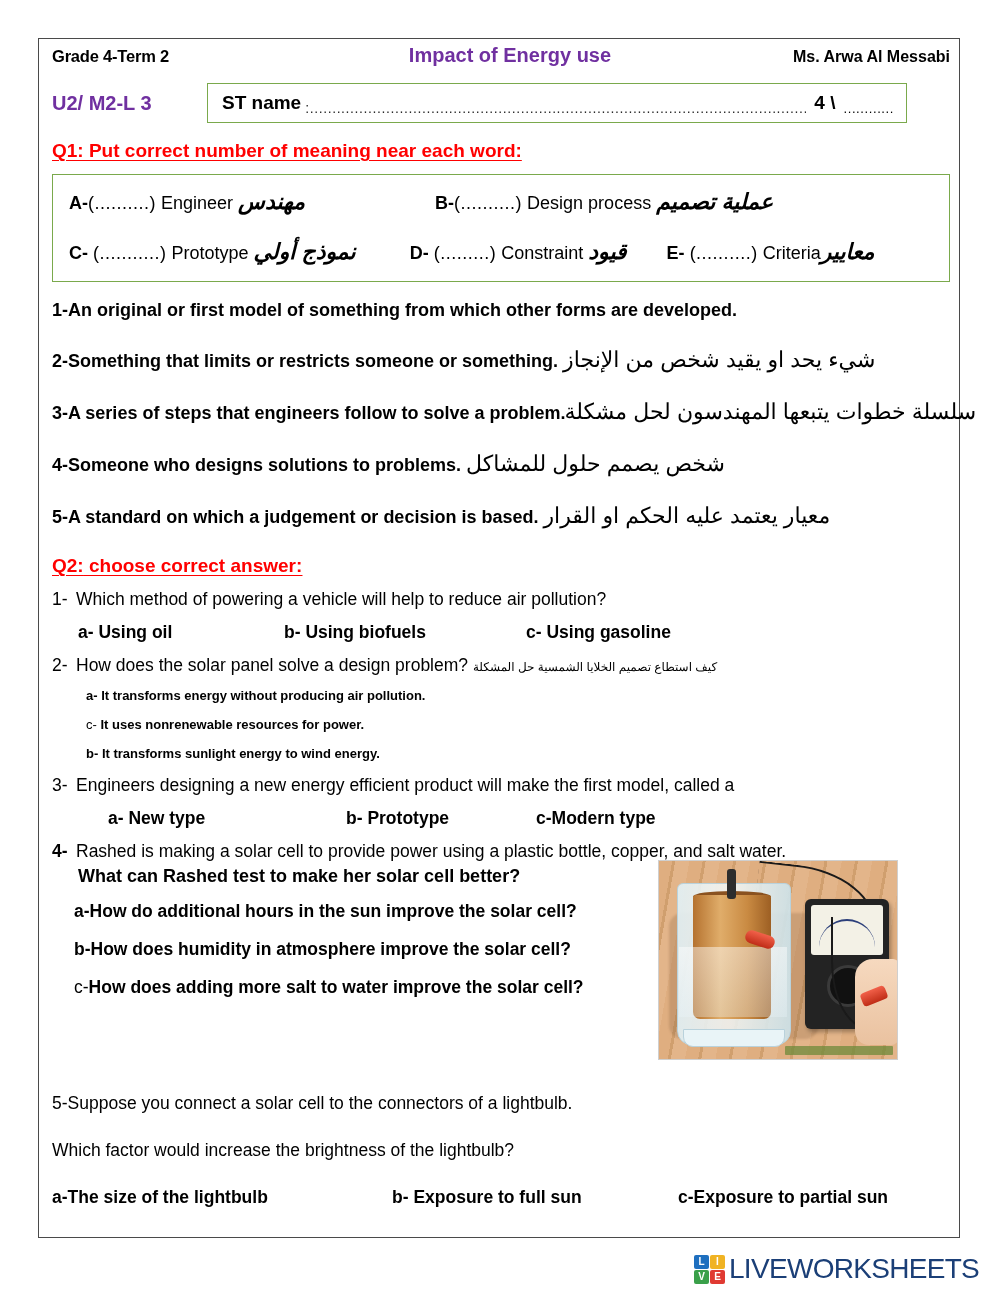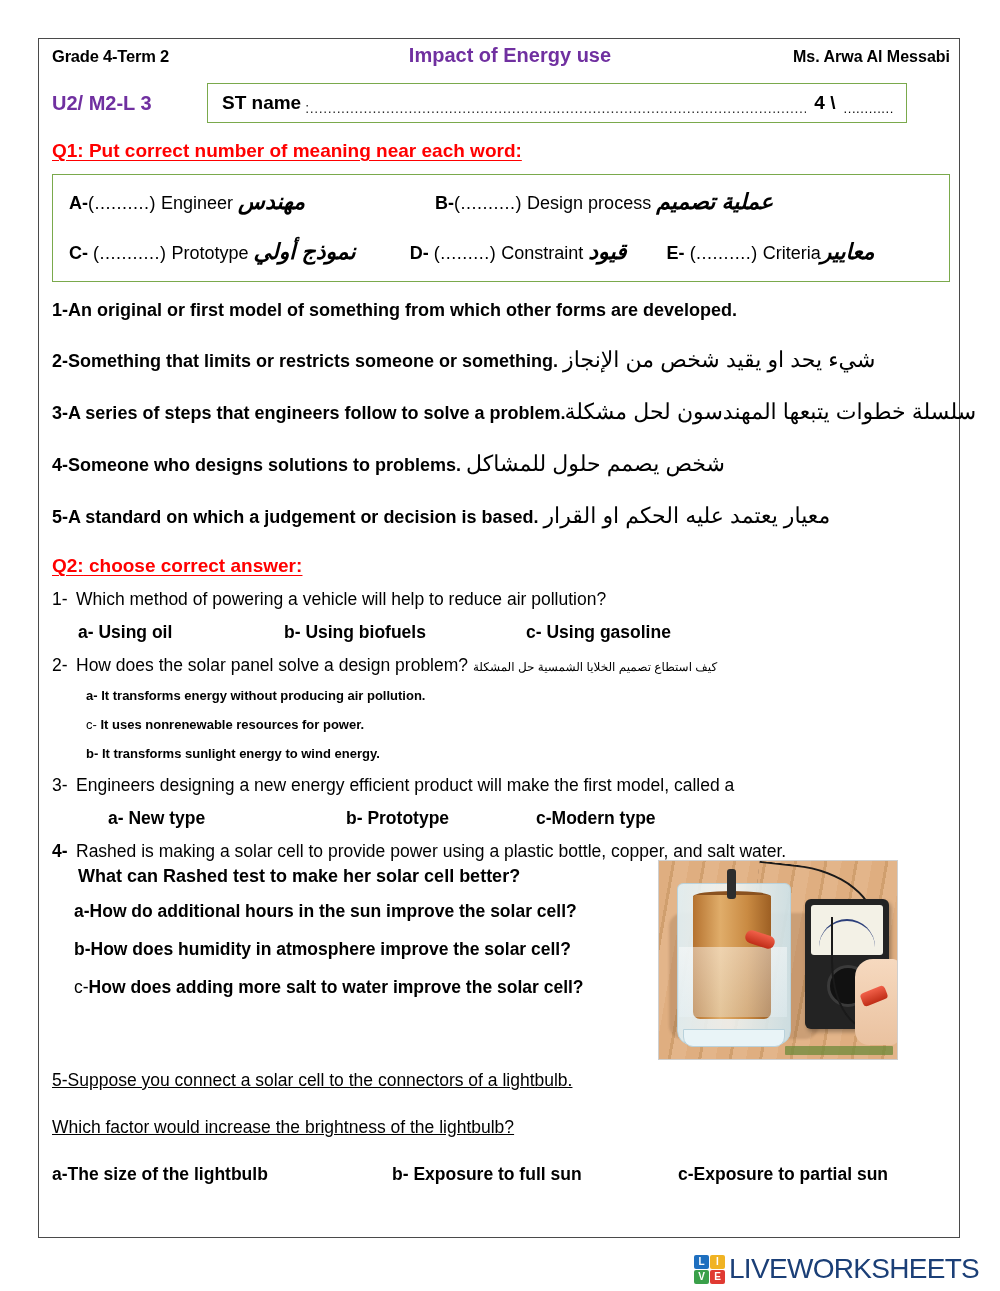--- a/index.html
+++ b/index.html
@@ -548,21 +548,21 @@
         <span class="tag">a-</span><span>How do additional hours in the sun improve the solar cell?</span>
       </div>
       <div class="line">
         <span class="tag">b-</span><span>How does humidity in atmosphere improve the solar cell?</span>
       </div>
       <div class="line">
         <span class="tag thin">c-</span><span>How does adding more salt to water improve the solar cell?</span>
       </div>
     </div>
 
-    <div class="q5-block" style="margin-top:72px;text-decoration:underline;">
+    <div class="q5-block" style="margin-top:95px;">
       <div class="q5-line">5-Suppose you connect a solar cell to the connectors of a lightbulb.</div>
       <div class="q5-line">Which factor would increase the brightness of the lightbulb?</div>
       <div class="q5-opts">
         <span class="opt" style="width:340px;">a-The size of the lightbulb</span><span class="opt" style="width:286px;">b- Exposure to full sun</span><span class="opt">c-Exposure to partial sun</span>
       </div>
     </div>
 
   </div>
 </div>
 

